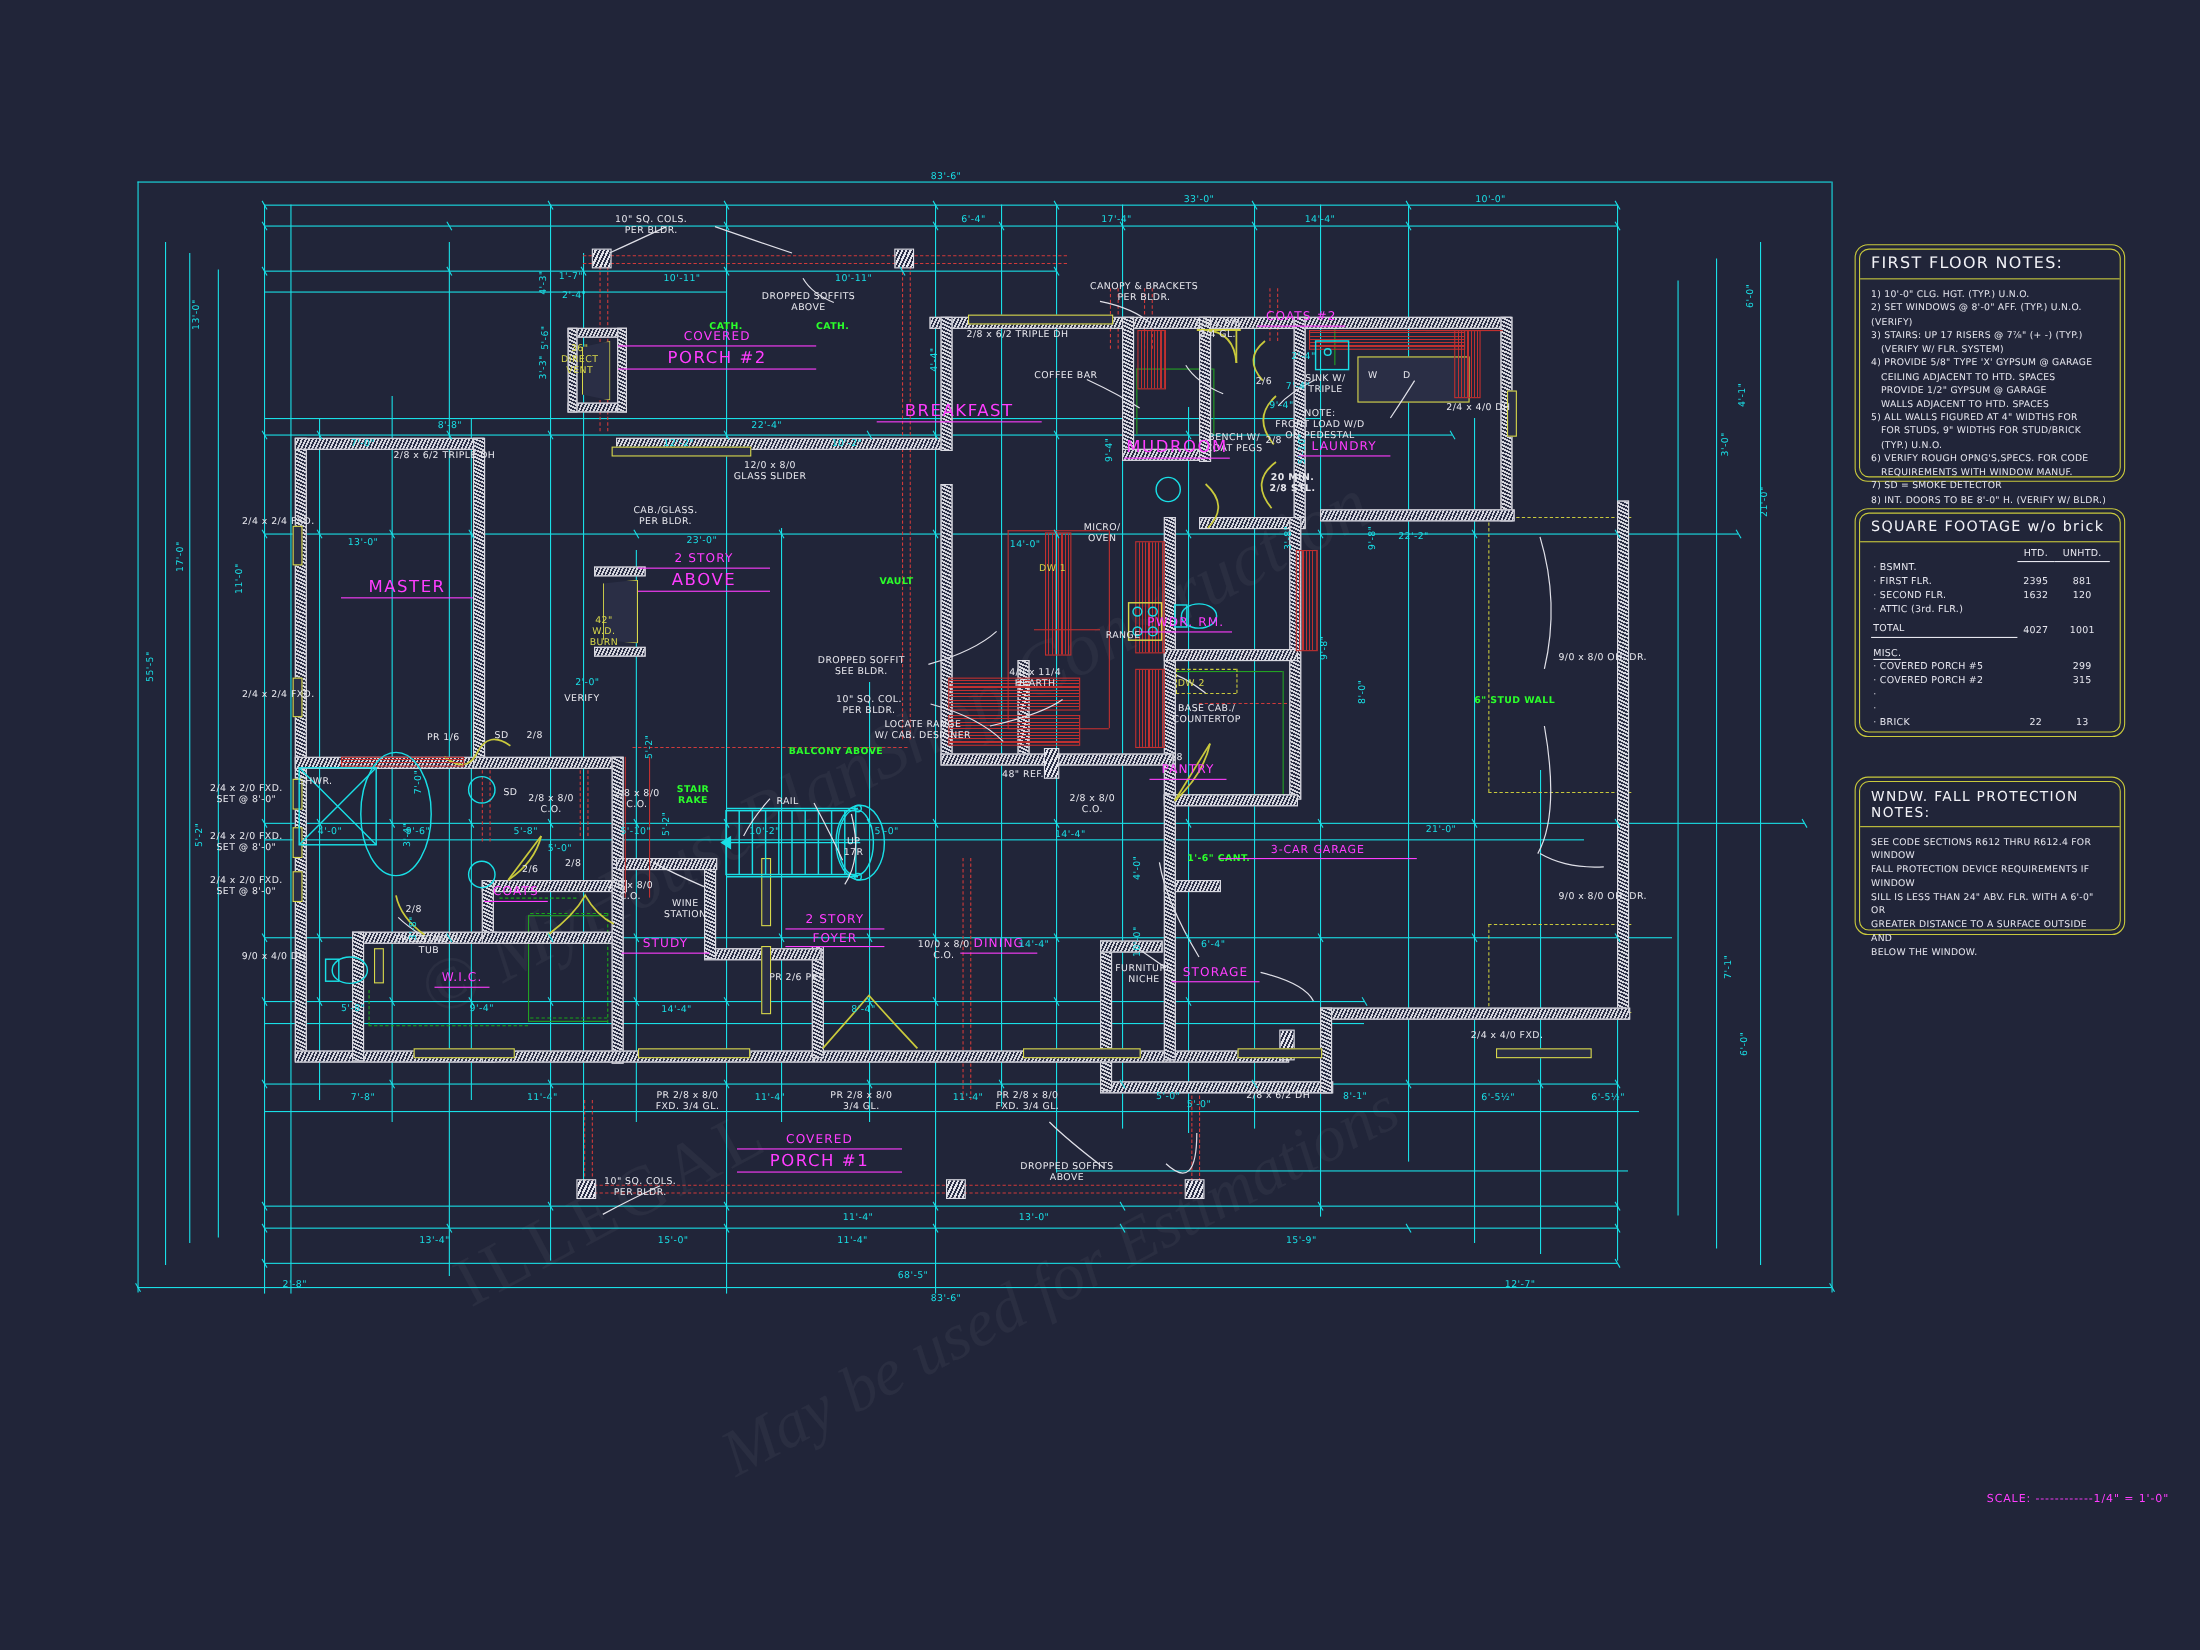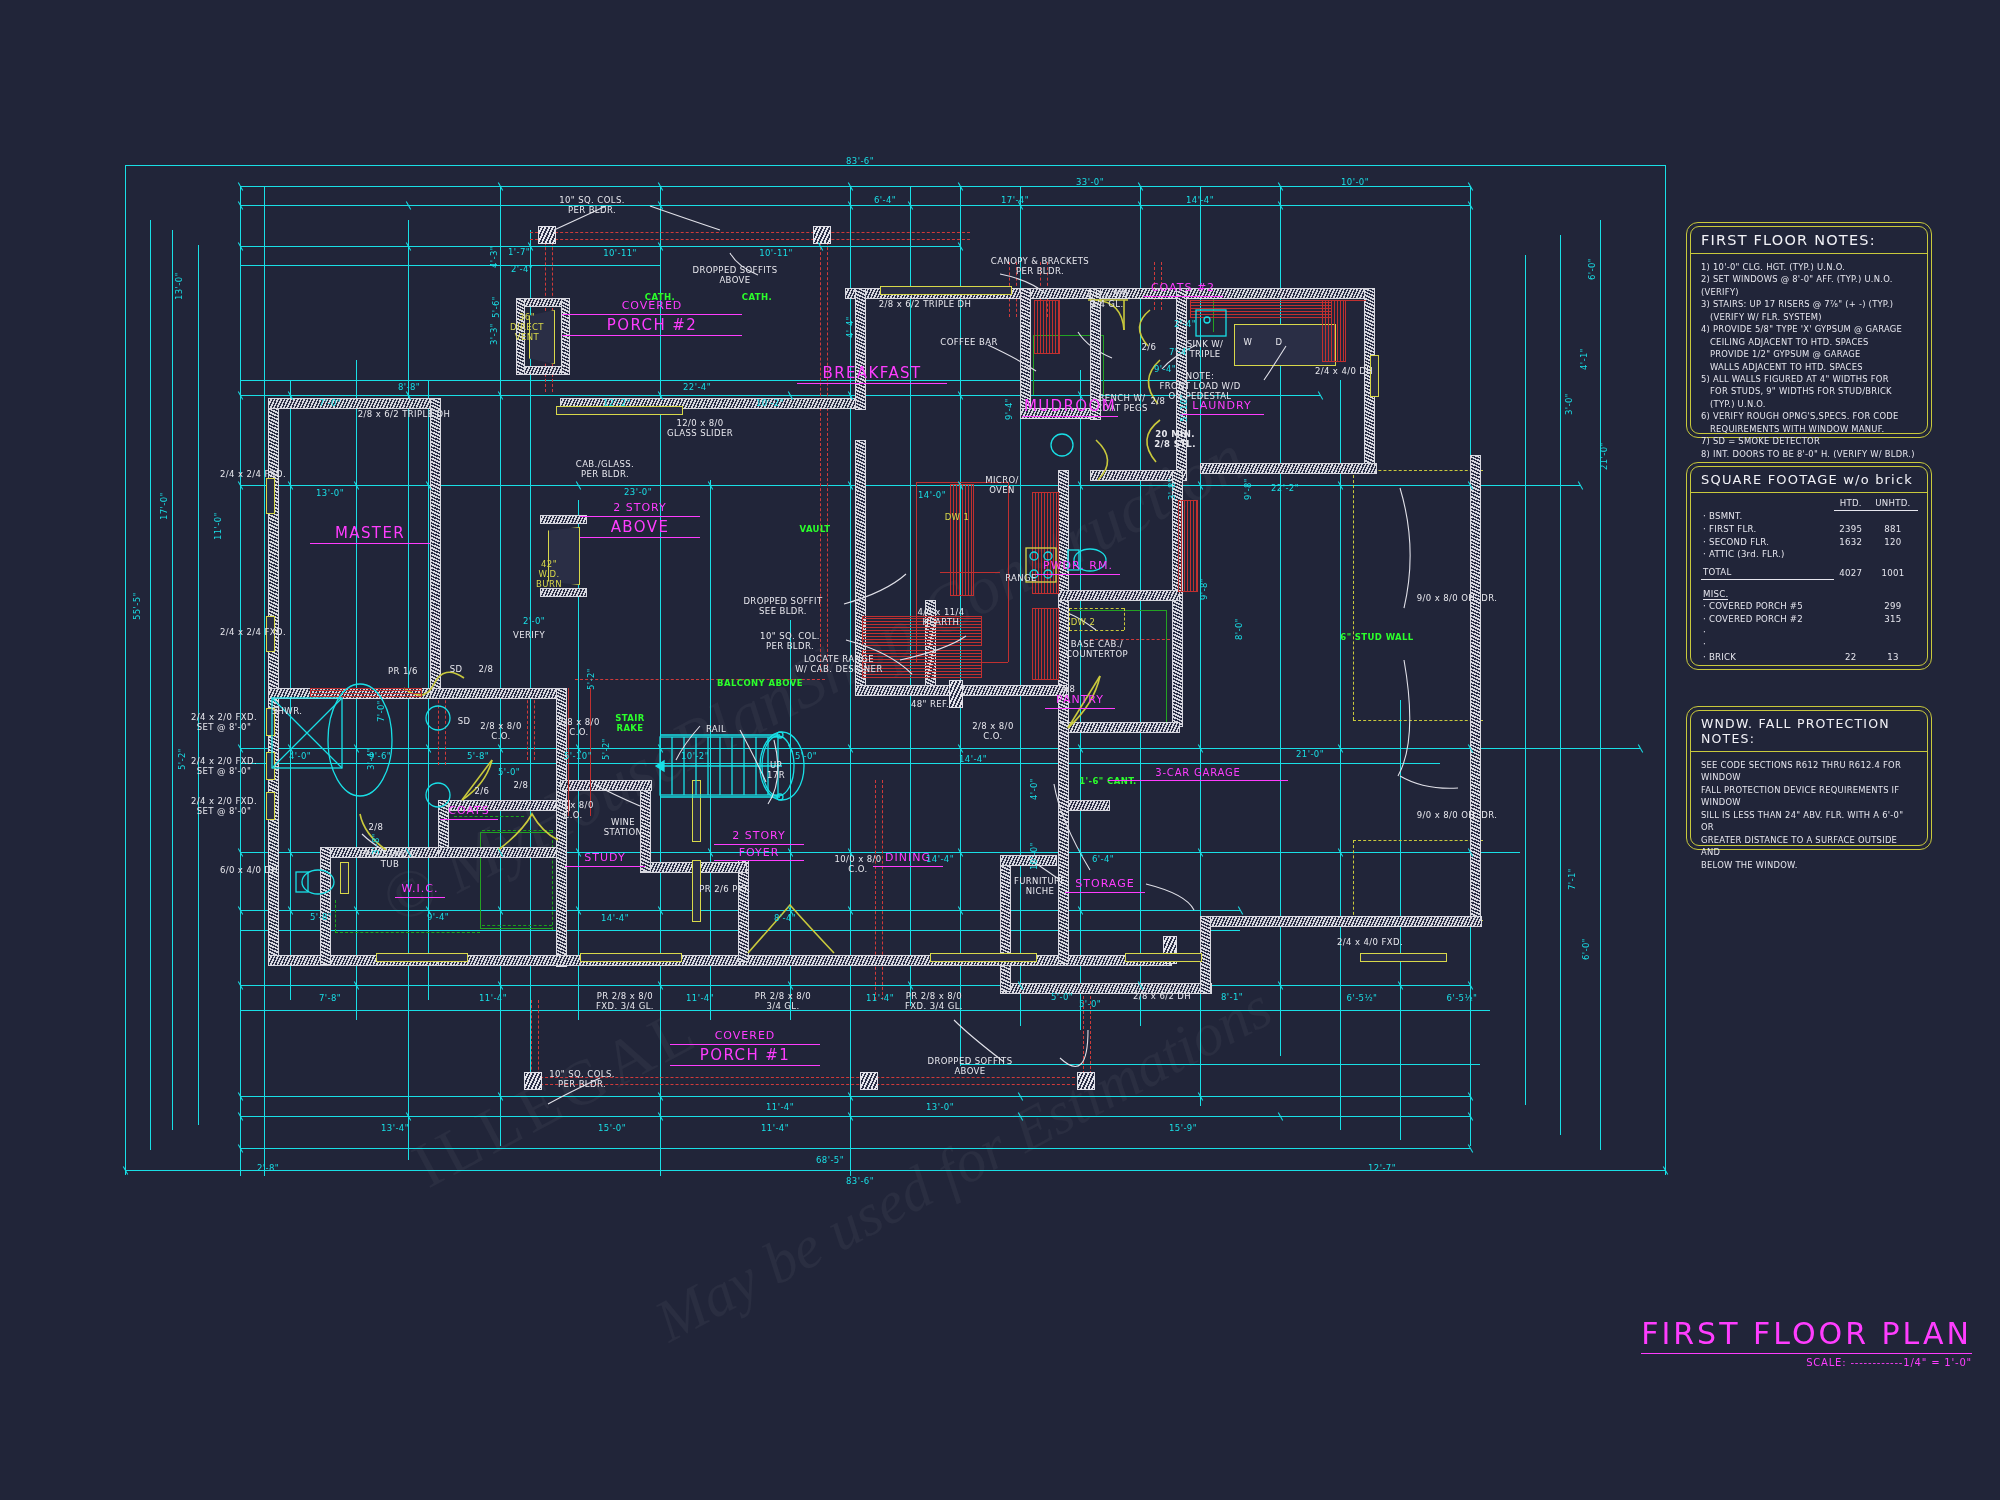--- a/index.html
+++ b/index.html
@@ -610,21 +610,21 @@
       </div>
       <div class="t note" style="left: 169px; top: 757px; width: 110px;">
         <div>2/4 x 2/0 FXD.</div>
         <div>SET @ 8'-0"</div>
       </div>
       <div class="t note" style="left: 169px; top: 797px; width: 110px;">
         <div>2/4 x 2/0 FXD.</div>
         <div>SET @ 8'-0"</div>
       </div>
       <div class="t note" style="left: 194px; top: 866px; width: 110px;">
-        <div>6/0 x 4/0 DH</div>
+        <div>9/0 x 4/0 DH</div>
       </div>
       <div class="t note" style="left: 427px; top: 787px; width: 110px;">
         <div>2/6</div>
       </div>
       <div class="t note" style="left: 466px; top: 781px; width: 110px;">
         <div>2/8</div>
       </div>
       <div class="t note" style="left: 321px; top: 823px; width: 110px;">
         <div>2/8</div>
       </div>
@@ -1049,17 +1049,16 @@
             <li>FALL PROTECTION DEVICE REQUIREMENTS IF WINDOW</li>
             <li>SILL IS LESS THAN 24" ABV. FLR. WITH A 6'-0" OR</li>
             <li>GREATER DISTANCE TO A SURFACE OUTSIDE AND</li>
             <li>BELOW THE WINDOW.</li>
           </ul>
         </div>
     </div>
   </div>
 
   <div id="title">
-    <div class="tt">FIRST FLOOR PLAN</div>
     <div class="ts">SCALE: ------------1/4" = 1'-0"</div>
   </div>
 
 </div>
 
 </body></html>

